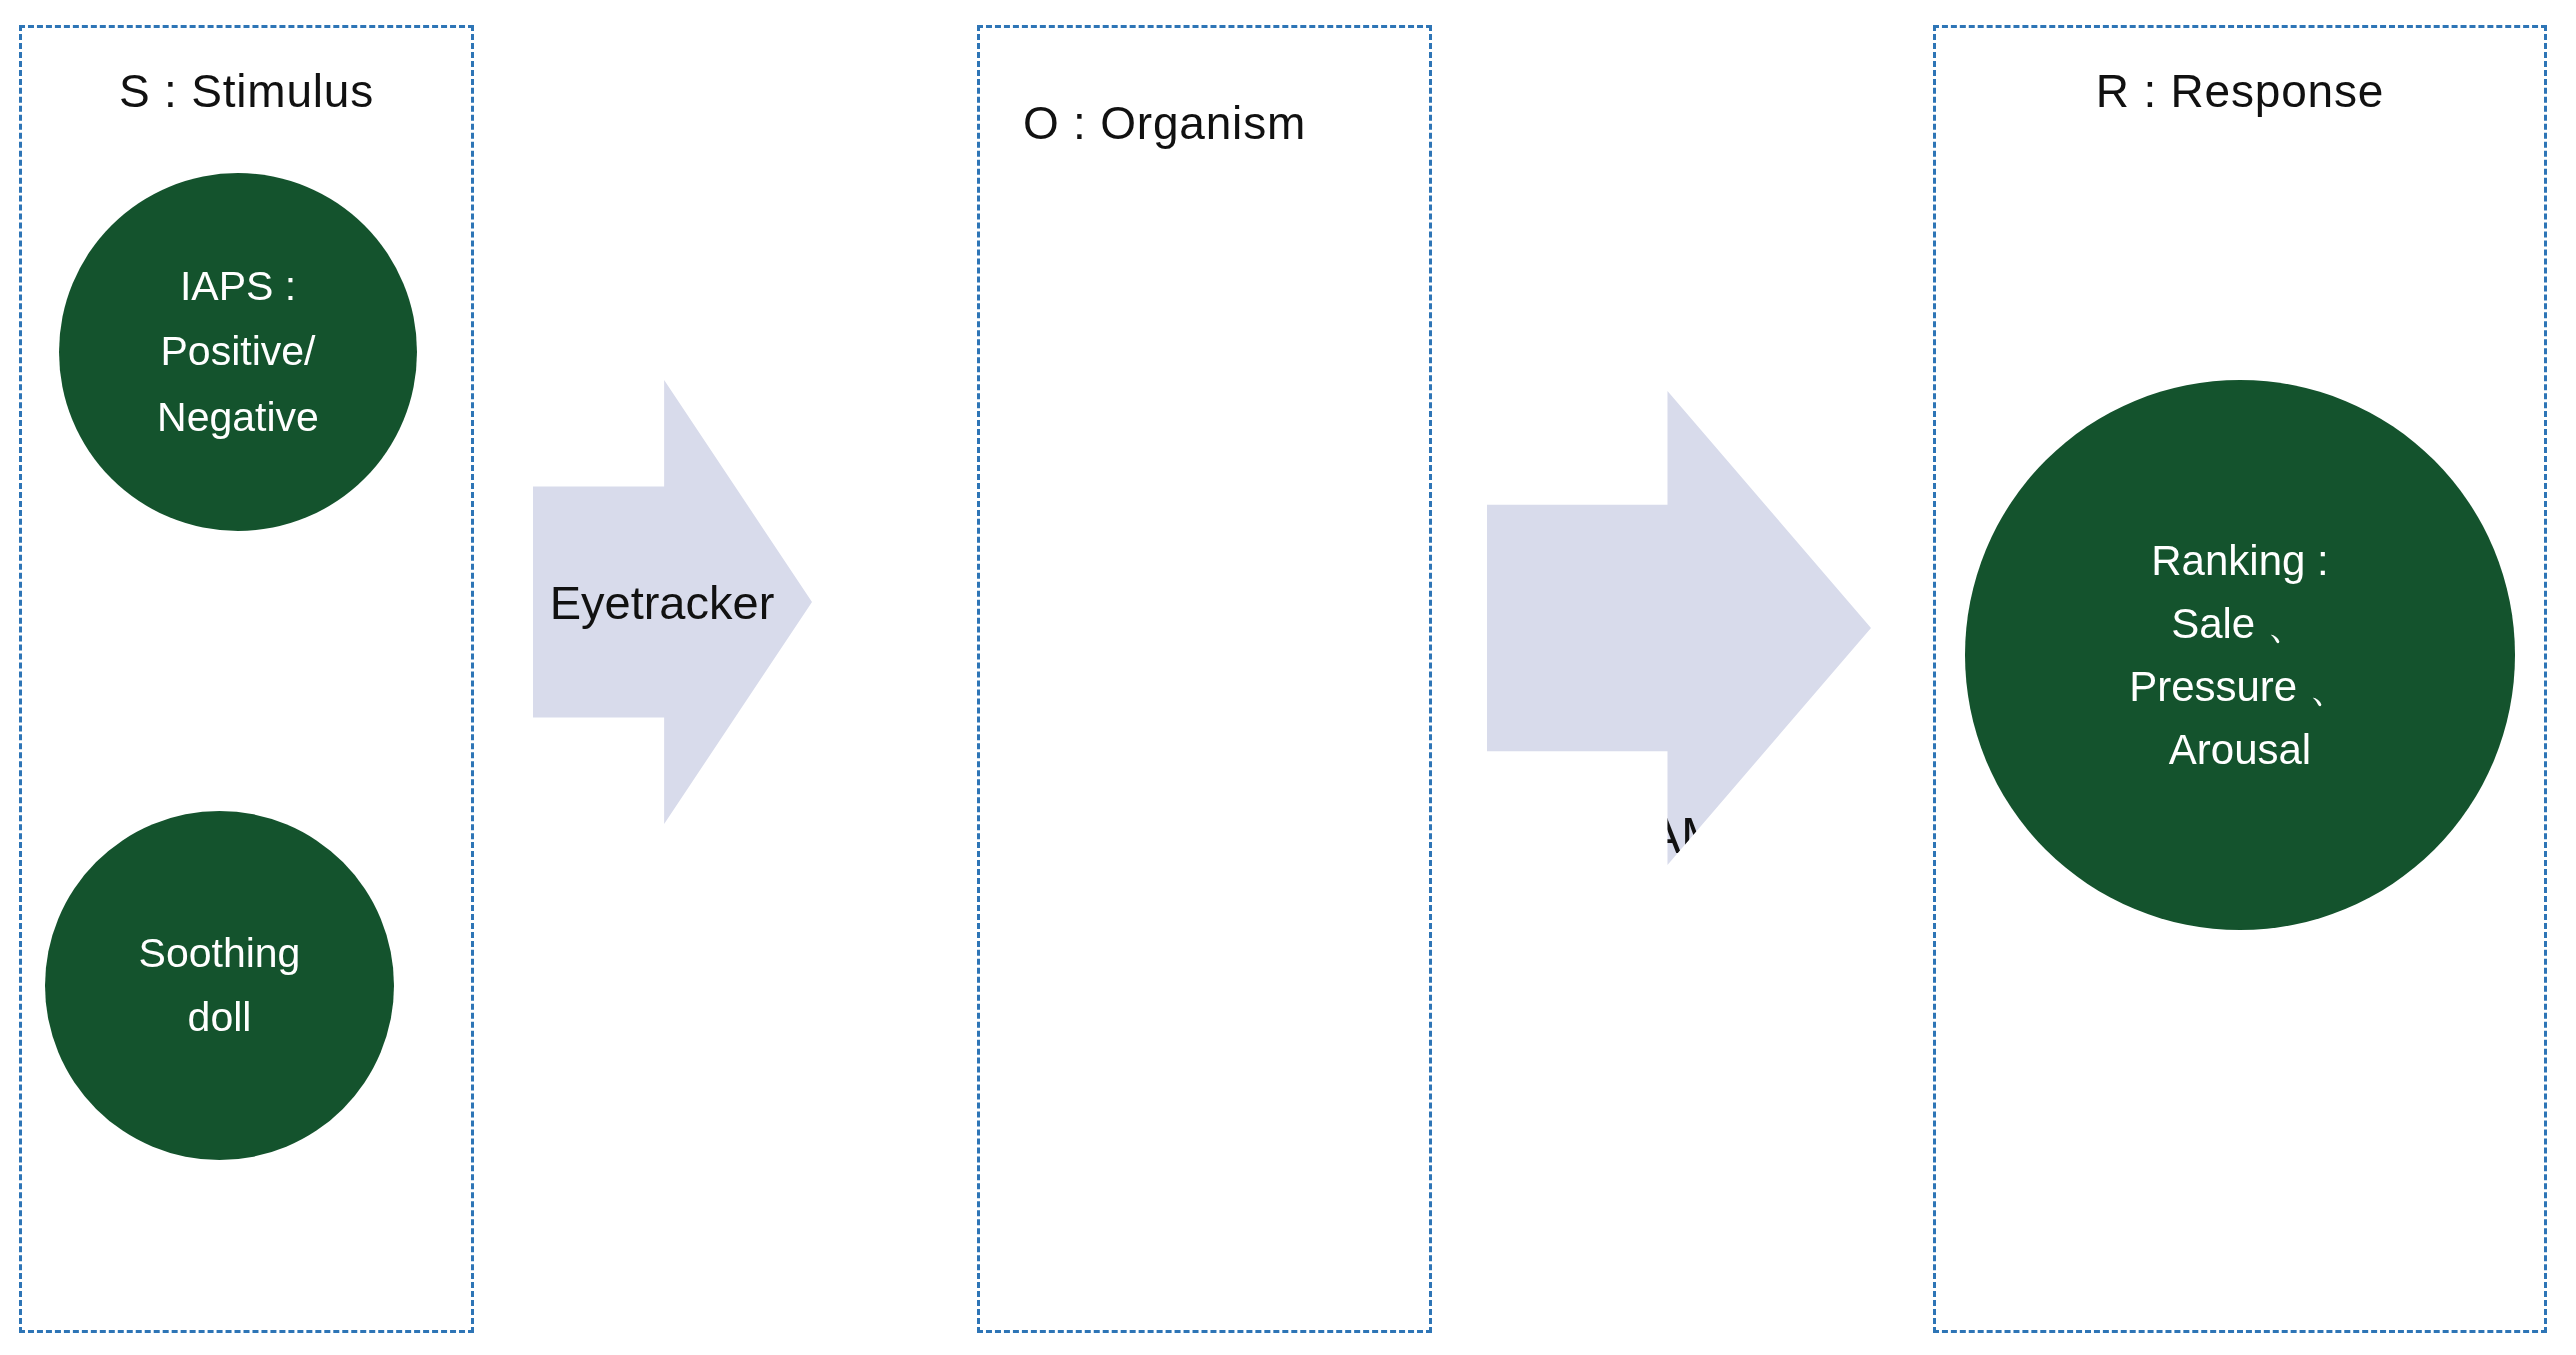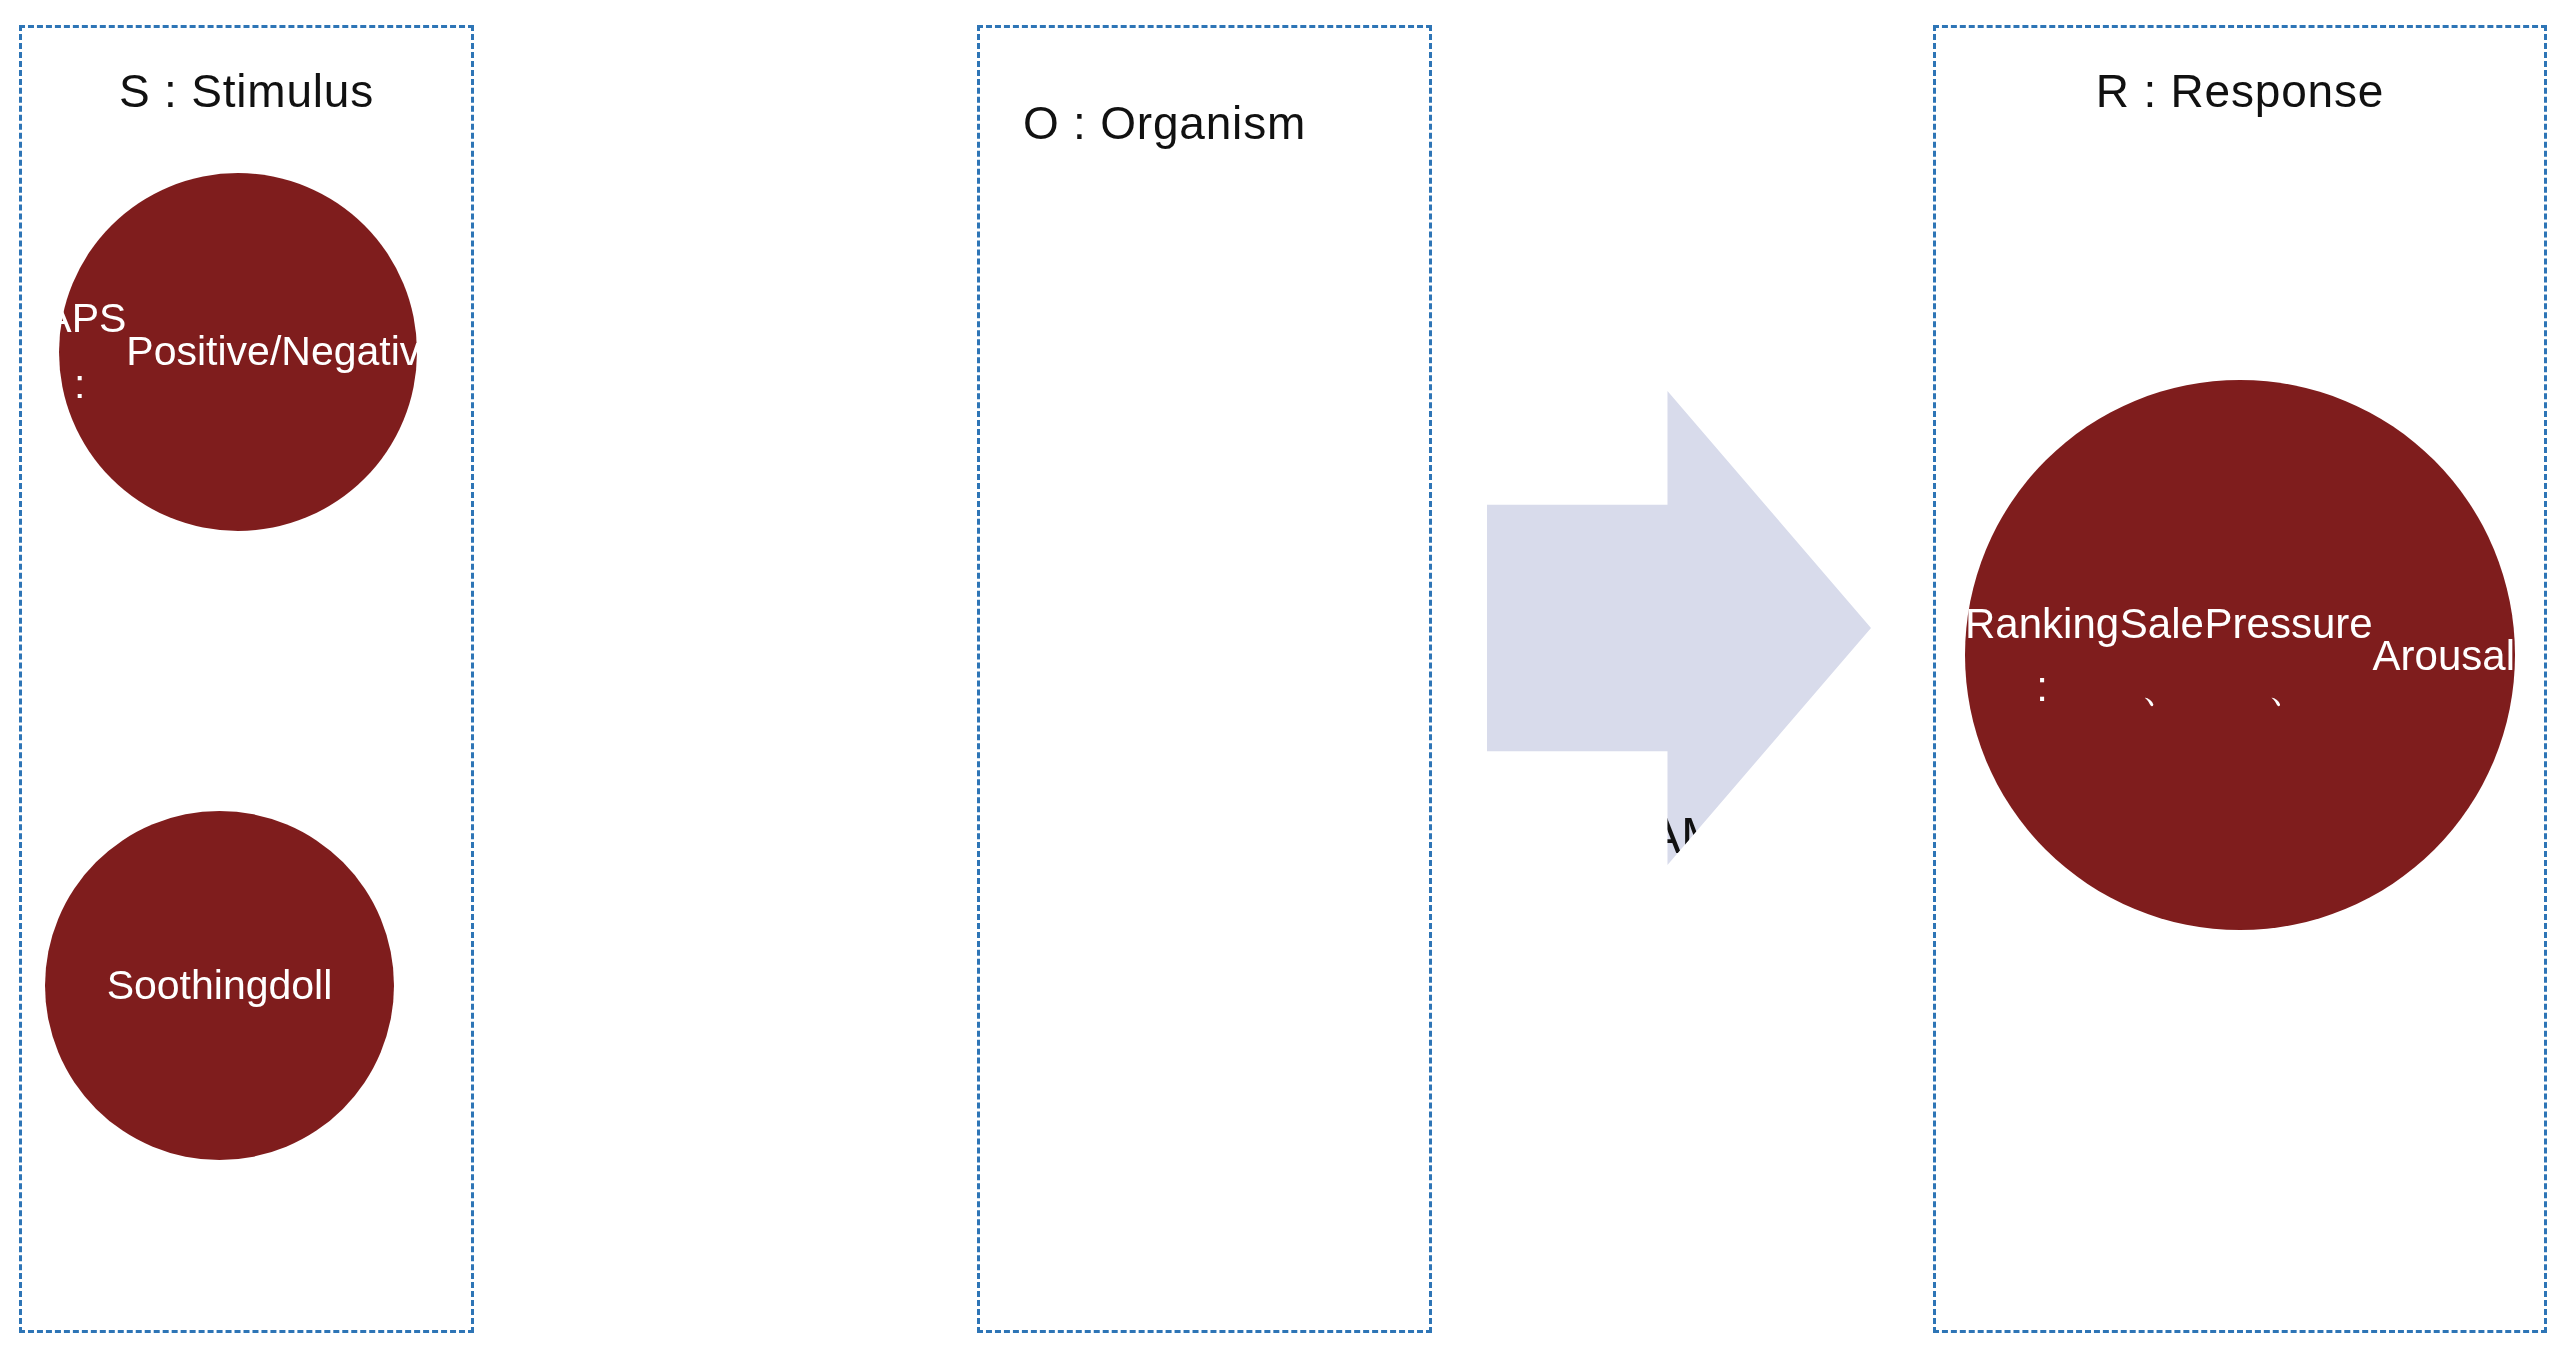--- a/index.html
+++ b/index.html
@@ -27,24 +27,24 @@
     font-weight:400;
     letter-spacing:0.8px;
     white-space:nowrap;
   }
   #title-stimulus{left:19px;top:64px;width:455px;}
   #title-organism{left:937px;top:64px;width:455px;margin-top:32px;}
   #title-response{left:1933px;top:64px;width:614px;}
   .node-circle{
     position:absolute;
     border-radius:50%;
-    background:#7f1d1d;
+    background:#14532d;
     color:#FFFFFF;
     display:flex;
-    flex-direction:row;
+    flex-direction:column;
     align-items:center;
     justify-content:center;
     text-align:center;
   }
   #circle-iaps{left:59px;top:173px;width:358px;height:358px;font-size:41px;line-height:1.6;}
   #circle-soothing{left:45px;top:811px;width:349px;height:349px;font-size:41px;line-height:1.55;}
   #circle-subject{left:1022px;top:452px;width:367px;height:367px;font-size:44px;}
   #circle-ranking{left:1965px;top:380px;width:550px;height:550px;font-size:42px;line-height:1.5;}
   .block-arrow{
     position:absolute;
@@ -80,20 +80,23 @@
   <div id="circle-iaps" class="node-circle">
     <span class="line">IAPS :</span>
     <span class="line">Positive/</span>
     <span class="line">Negative</span>
   </div>
   <div id="circle-soothing" class="node-circle">
     <span class="line">Soothing</span>
     <span class="line">doll</span>
   </div>
 
+  <div id="arrow-eyetracker" class="block-arrow">
+    <span class="arrow-label">Eyetracker</span>
+  </div>
 
 
   <div id="arrow-sam" class="block-arrow">
     <span class="arrow-label">SAM</span>
   </div>
 
   <div id="circle-ranking" class="node-circle">
     <span class="line">Ranking :</span>
     <span class="line">Sale 、</span>
     <span class="line">Pressure 、</span>

